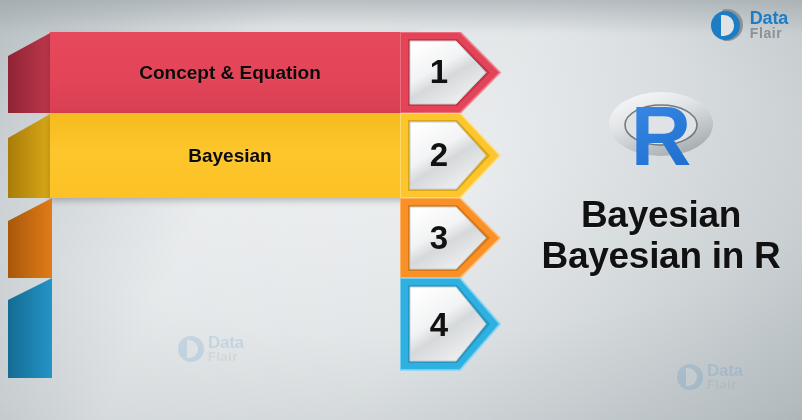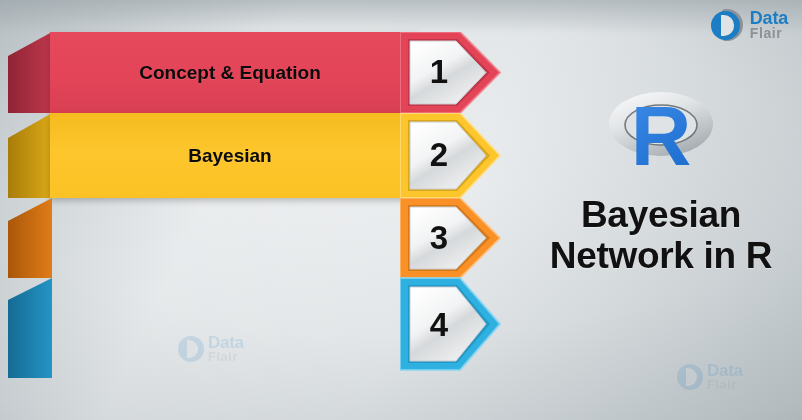--- a/index.html
+++ b/index.html
@@ -363,17 +363,17 @@
 
         <ellipse cx="80" cy="46" rx="52" ry="32" fill="url(#ringGrad)"></ellipse>
         <ellipse cx="80" cy="47" rx="36" ry="20" fill="#dfe3e5"></ellipse>
         <ellipse cx="80" cy="47" rx="36" ry="20" fill="none" stroke="#5f676b" stroke-width="1.6" opacity=".85"></ellipse>
 
         <text x="80" y="87" font-family="'Liberation Sans', sans-serif" font-size="84" font-weight="bold" fill="url(#rGrad)" text-anchor="middle">R</text>
       </svg>
     </div>
     <div id="title">
       <span class="t-line">Bayesian</span>
-      <span class="t-line">Network in R</span>
+      <span class="t-line">Bayesian in R</span>
     </div>
   </div>
 
 </div>
 
 </body></html>

